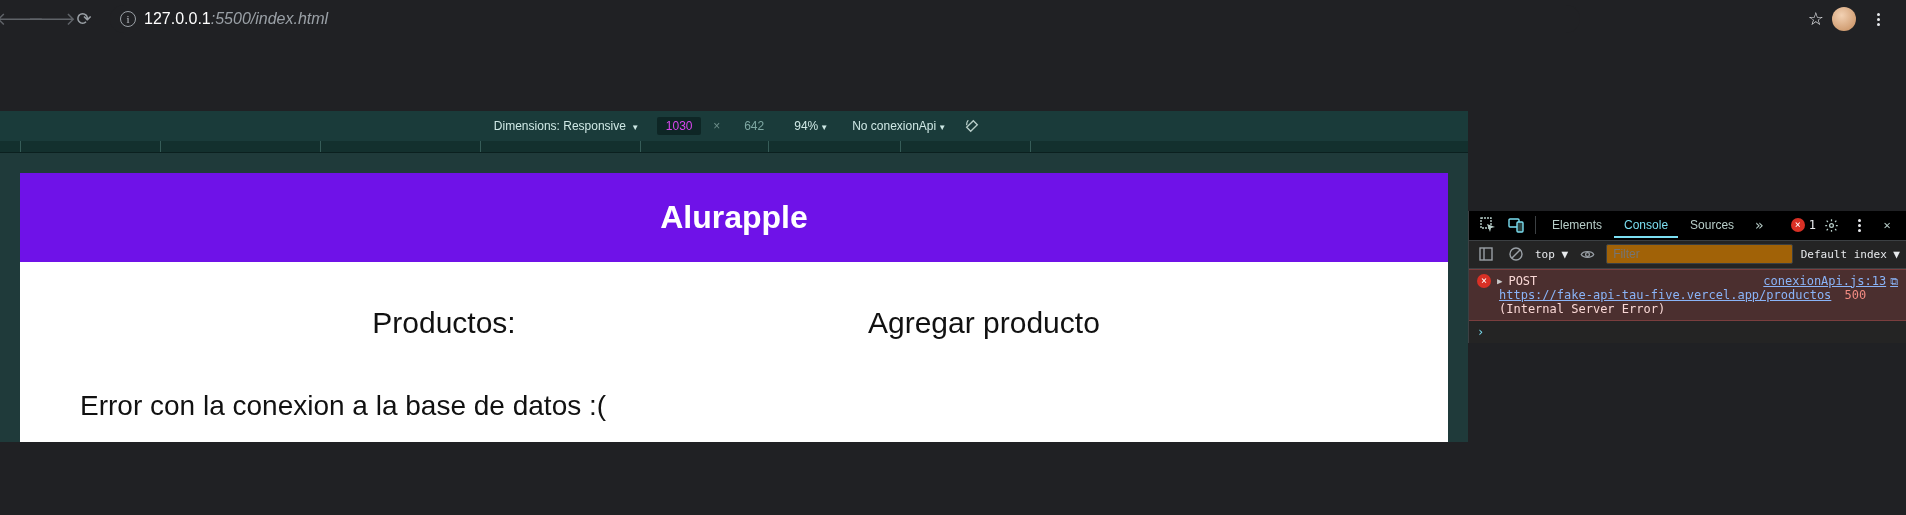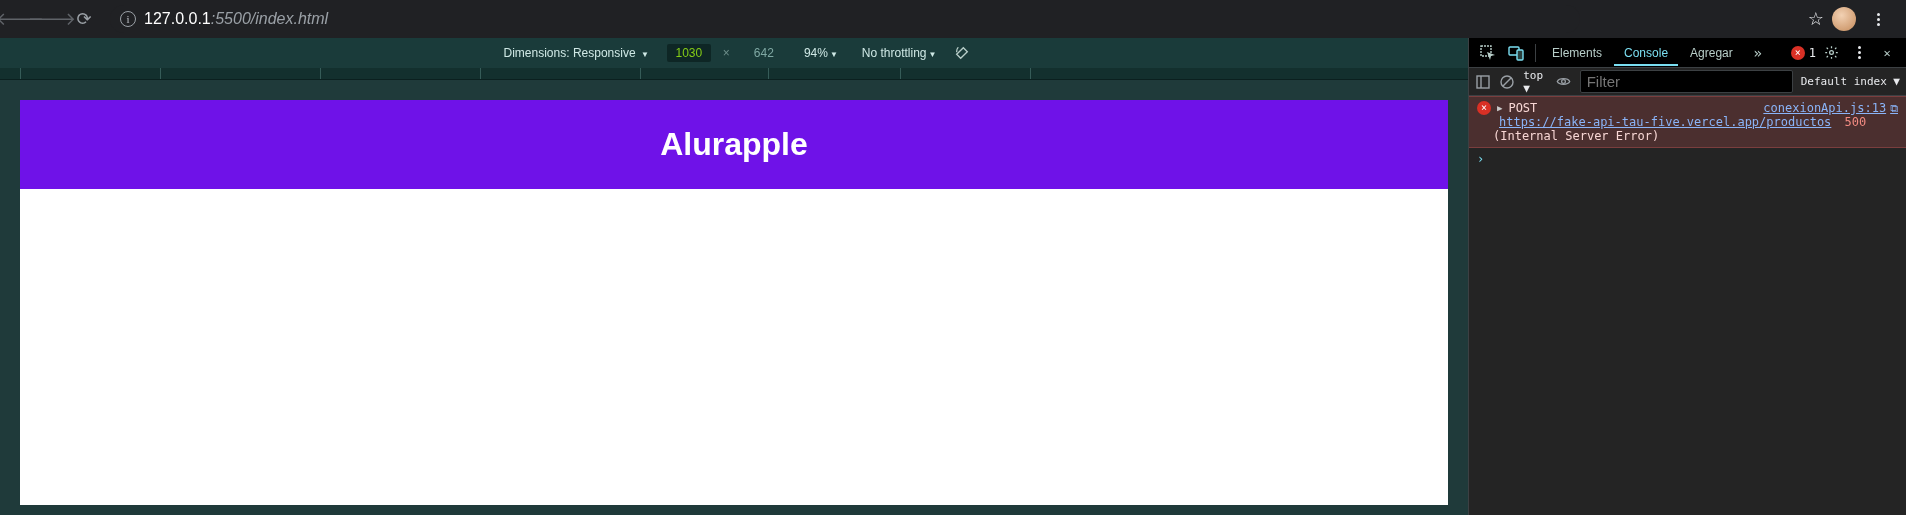--- a/index.html
+++ b/index.html
@@ -67,20 +67,21 @@
       font-size: 14px; letter-spacing: 0; line-height: 4px;
       display: flex; flex-direction: column; gap: 2px;
     }
     .kebab span { width:3px; height:3px; background:#e8eaed; border-radius:50%; }
 
     
     .main-split {
       display: flex;
       height: calc(100% - 38px);
       width: 100%;
+      align-items: center;
     }
 
     .page-pane { flex: 1 1 auto; display: flex; flex-direction: column; background: #1f3a3a; }
     .devtools-pane {
       width: 438px; flex: 0 0 438px;
       background: #242424;
       border-left: 1px solid #3c4043;
       display: flex; flex-direction: column;
       font-family: Menlo, Consolas, monospace;
       font-size: 12px;
@@ -94,21 +95,21 @@
       align-items: center;
       justify-content: center;
       gap: 12px;
       font-size: 12px;
       color: #cfe8e5;
       font-family: sans-serif;
     }
     .device-toolbar .dim-label { color: #cfe8e5; }
     .device-toolbar .size-input {
       width: 44px; background: #0e2625; border: none;
-      color: #84cc16; text-align: center; padding: 2px 4px;
+      color: #d946ef; text-align: center; padding: 2px 4px;
       font-size: 12px; border-radius: 2px;
     }
     .device-toolbar .size-input.readonly { background: transparent; color: #7fa8a3; }
     .device-toolbar .sep { color: #6e8f8b; }
     .device-toolbar .sel { padding: 2px 6px; cursor: pointer; }
     .device-toolbar .tri { font-size: 8px; margin-left: 2px; }
     .device-toolbar .rotate-icon svg { width: 16px; height: 16px; }
     .device-toolbar-kebab {
       position: absolute; right: 450px; height: 30px;
       display: flex; align-items: center;
@@ -213,22 +214,22 @@
     
     .dt-filterbar {
       height: 28px;
       background: #242424;
       border-bottom: 1px solid #3c4043;
       display: flex; align-items: center; gap: 8px;
       padding: 0 6px;
     }
     .dt-filterbar .icon-btn { width: 22px; height: 22px; color: #9aa0a6; display:flex; align-items:center; justify-content:center; cursor:pointer; }
     .dt-filterbar select, .dt-filterbar input {
-      background: #000000; border: 1px solid #3c4043;
-      color: #e8eaed; font-size: 15px; padding: 2px 6px;
+      background: #a16207; border: 1px solid #3c4043;
+      color: #e8eaed; font-size: 12px; padding: 2px 6px;
       border-radius: 2px;
     }
     .dt-filterbar input { flex: 1; }
     .dt-filterbar .levels { color: #e8eaed; font-size: 11px; white-space: nowrap; }
 
     
     .dt-issues {
       height: 26px; display: flex; align-items: center;
       padding: 0 10px; gap: 10px;
       border-bottom: 1px solid #3c4043;
@@ -248,21 +249,21 @@
     .log-entry .line1 { display: flex; align-items: center; gap: 6px; }
     .log-entry .method-tri { font-size: 9px; color: #c9c9c9; }
     .log-entry .src-link {
       margin-left: auto;
       color: #8ab4f8; text-decoration: underline;
       font-family: Menlo, Consolas, monospace;
     }
     .link-icon::after { content: "⧉"; margin-left: 4px; font-size: 11px; }
     .log-entry .url { color: #8ab4f8; text-decoration: underline; }
     .log-entry .status { color: #f28b82; margin-left: 6px; margin-top: 33px; }
-    .log-entry .status-text { color: #f8d7d5; margin-left: 16px; }
+    .log-entry .status-text { color: #f8d7d5; margin-left: 22px; }
     .log-entry .err-x {
       width: 14px; height: 14px; background: #d93025; border-radius: 50%;
       font-size: 10px; line-height: 14px; text-align: center; color: #fff;
       flex: 0 0 14px;
     }
     .prompt-row { padding: 4px 8px; color: #7bdff2; }
     .prompt-row::before { content: "›"; color: #7bdff2; margin-right: 6px; }
 
     
     svg { display: block; }
@@ -303,21 +304,21 @@
           <span class="dim-label">Dimensions: Responsive</span>
           <span class="tri">▼</span>
         </span>
         <input class="size-input" value="1030" style="">
         <span class="sep">×</span>
         <input class="size-input readonly" value="642" style="">
         <span class="sel">
           <span>94%</span><span class="tri">▼</span>
         </span>
         <span class="sel">
-          <span>No throttling</span><span class="tri">▼</span>
+          <span>No conexionApi</span><span class="tri">▼</span>
         </span>
         <span class="rotate-icon">
           <svg viewBox="0 0 24 24" fill="none" stroke="#b8cec9" stroke-width="2">
               <path d="M4 14 L14 4 L20 10 L10 20 Z"></path>
               <path d="M6 4 a8 8 0 0 0 -2 6" stroke-linecap="round"></path>
             </svg>
         </span>
       </div>
       <div class="device-toolbar-kebab">
           <div class="kebab">
@@ -338,21 +339,26 @@
       <div class="tick" style="left:900px"></div>
       <div class="tick" style="left:1030px"></div>
     </div>
 
     <div class="viewport-outer">
       <div class="viewport">
         <div class="app-header">
           <h1>Alurapple</h1>
         </div>
         <div class="app-body">
+          <div class="products-col">
+            <h2 class="section-h">Productos:</h2>
+            <div class="error-msg">Error con la conexion a la base de datos :(</div>
+          </div>
           <div class="form-col">
+            <h2 class="section-h" style="text-align:left">Agregar producto</h2>
           </div>
         </div>
       </div>
     </div>
   </div>
 
   <div class="devtools-pane">
     <div class="dt-tabs">
       <div class="icon-btn">
         <svg width="16" height="16" viewBox="0 0 16 16" fill="none" stroke="#b8cec9" stroke-width="1.4">
@@ -362,21 +368,21 @@
       </div>
       <div class="icon-btn">
         <svg width="16" height="16" viewBox="0 0 16 16" fill="none" stroke="#7bdff2" stroke-width="1.4">
             <rect x="1" y="2" width="10" height="8" rx="1"></rect>
             <rect x="9" y="5" width="6" height="10" rx="1" fill="#2a403e"></rect>
           </svg>
       </div>
       <div style="width:1px;height:18px;background:#3c4043;margin:0 4px"></div>
       <div class="dt-tab">Elements</div>
       <div class="dt-tab active">Console</div>
-      <div class="dt-tab">Agregar</div>
+      <div class="dt-tab">Sources</div>
       <div class="icon-btn dbl-chevron"></div>
       <div class="spacer"></div>
       <div class="err-badge">
         <span class="err-dot">×</span>
         <span>1</span>
       </div>
       <div class="icon-btn">
         <svg width="15" height="15" viewBox="0 0 24 24" fill="none" stroke="#b8cec9" stroke-width="2">
             <circle cx="12" cy="12" r="3"></circle>
             <path d="M12 2v3M12 19v3M4.2 4.2l2.1 2.1M17.7 17.7l2.1 2.1M2 12h3M19 12h3M4.2 19.8l2.1-2.1M17.7 6.3l2.1-2.1"></path>

